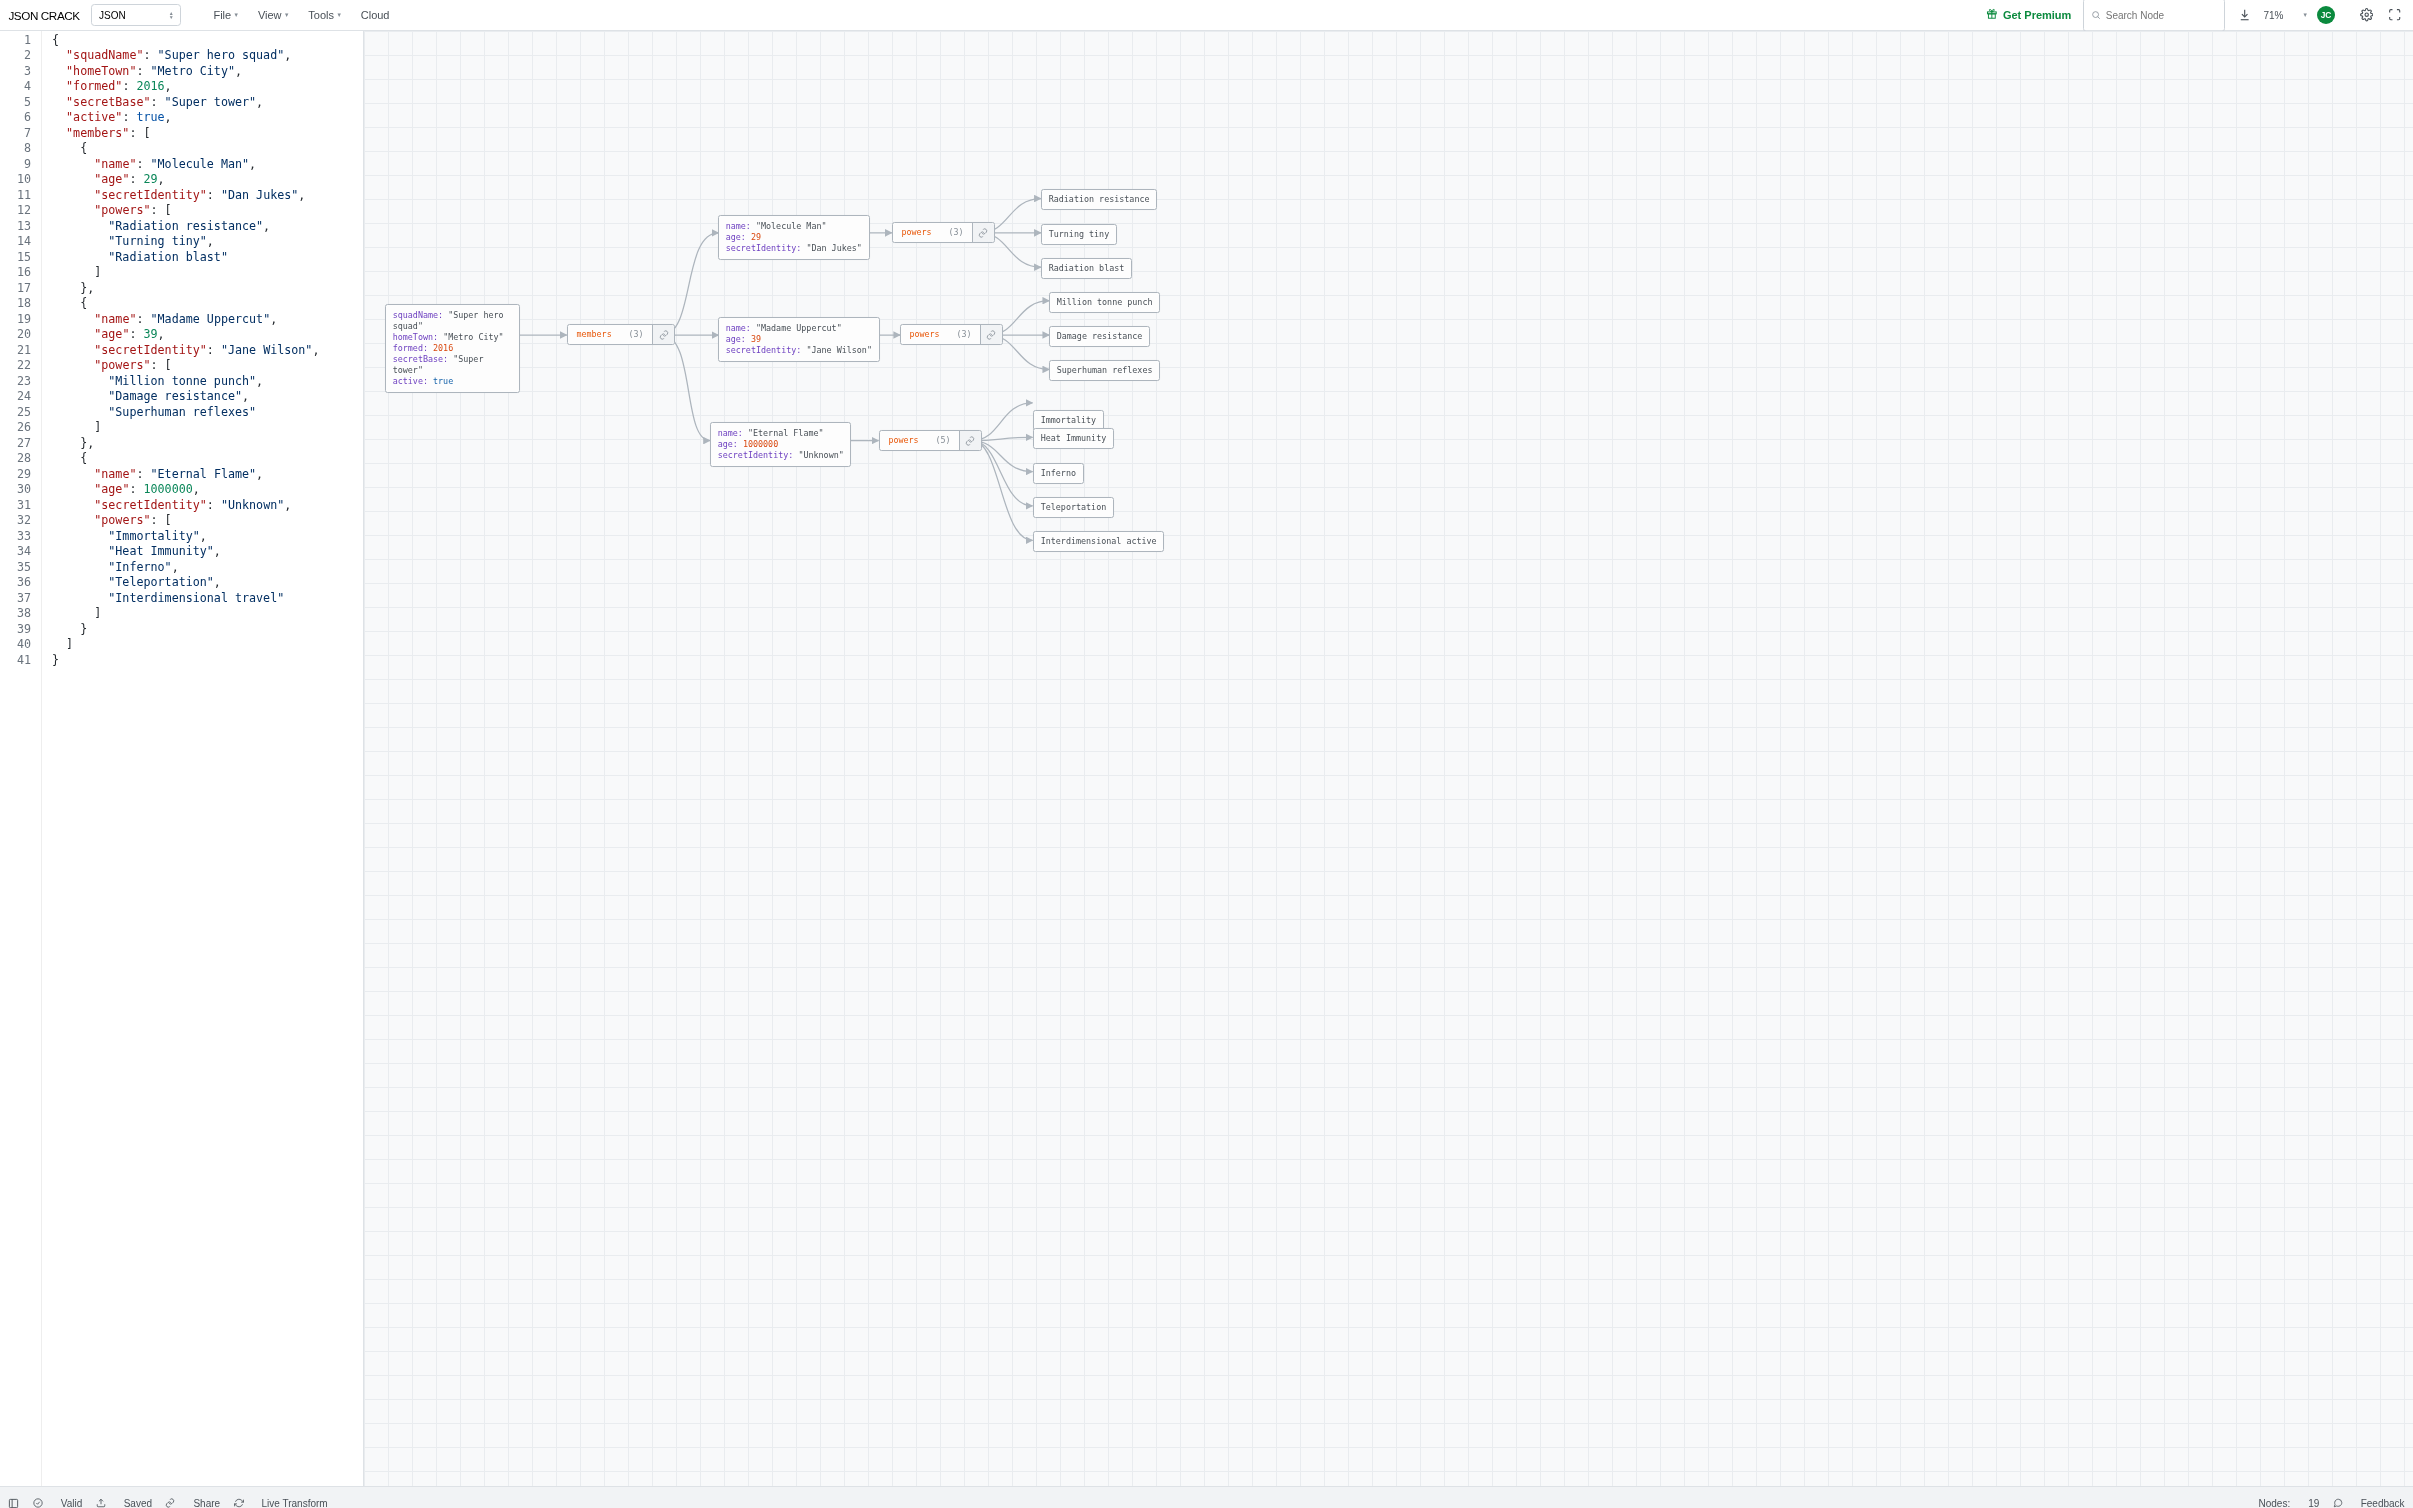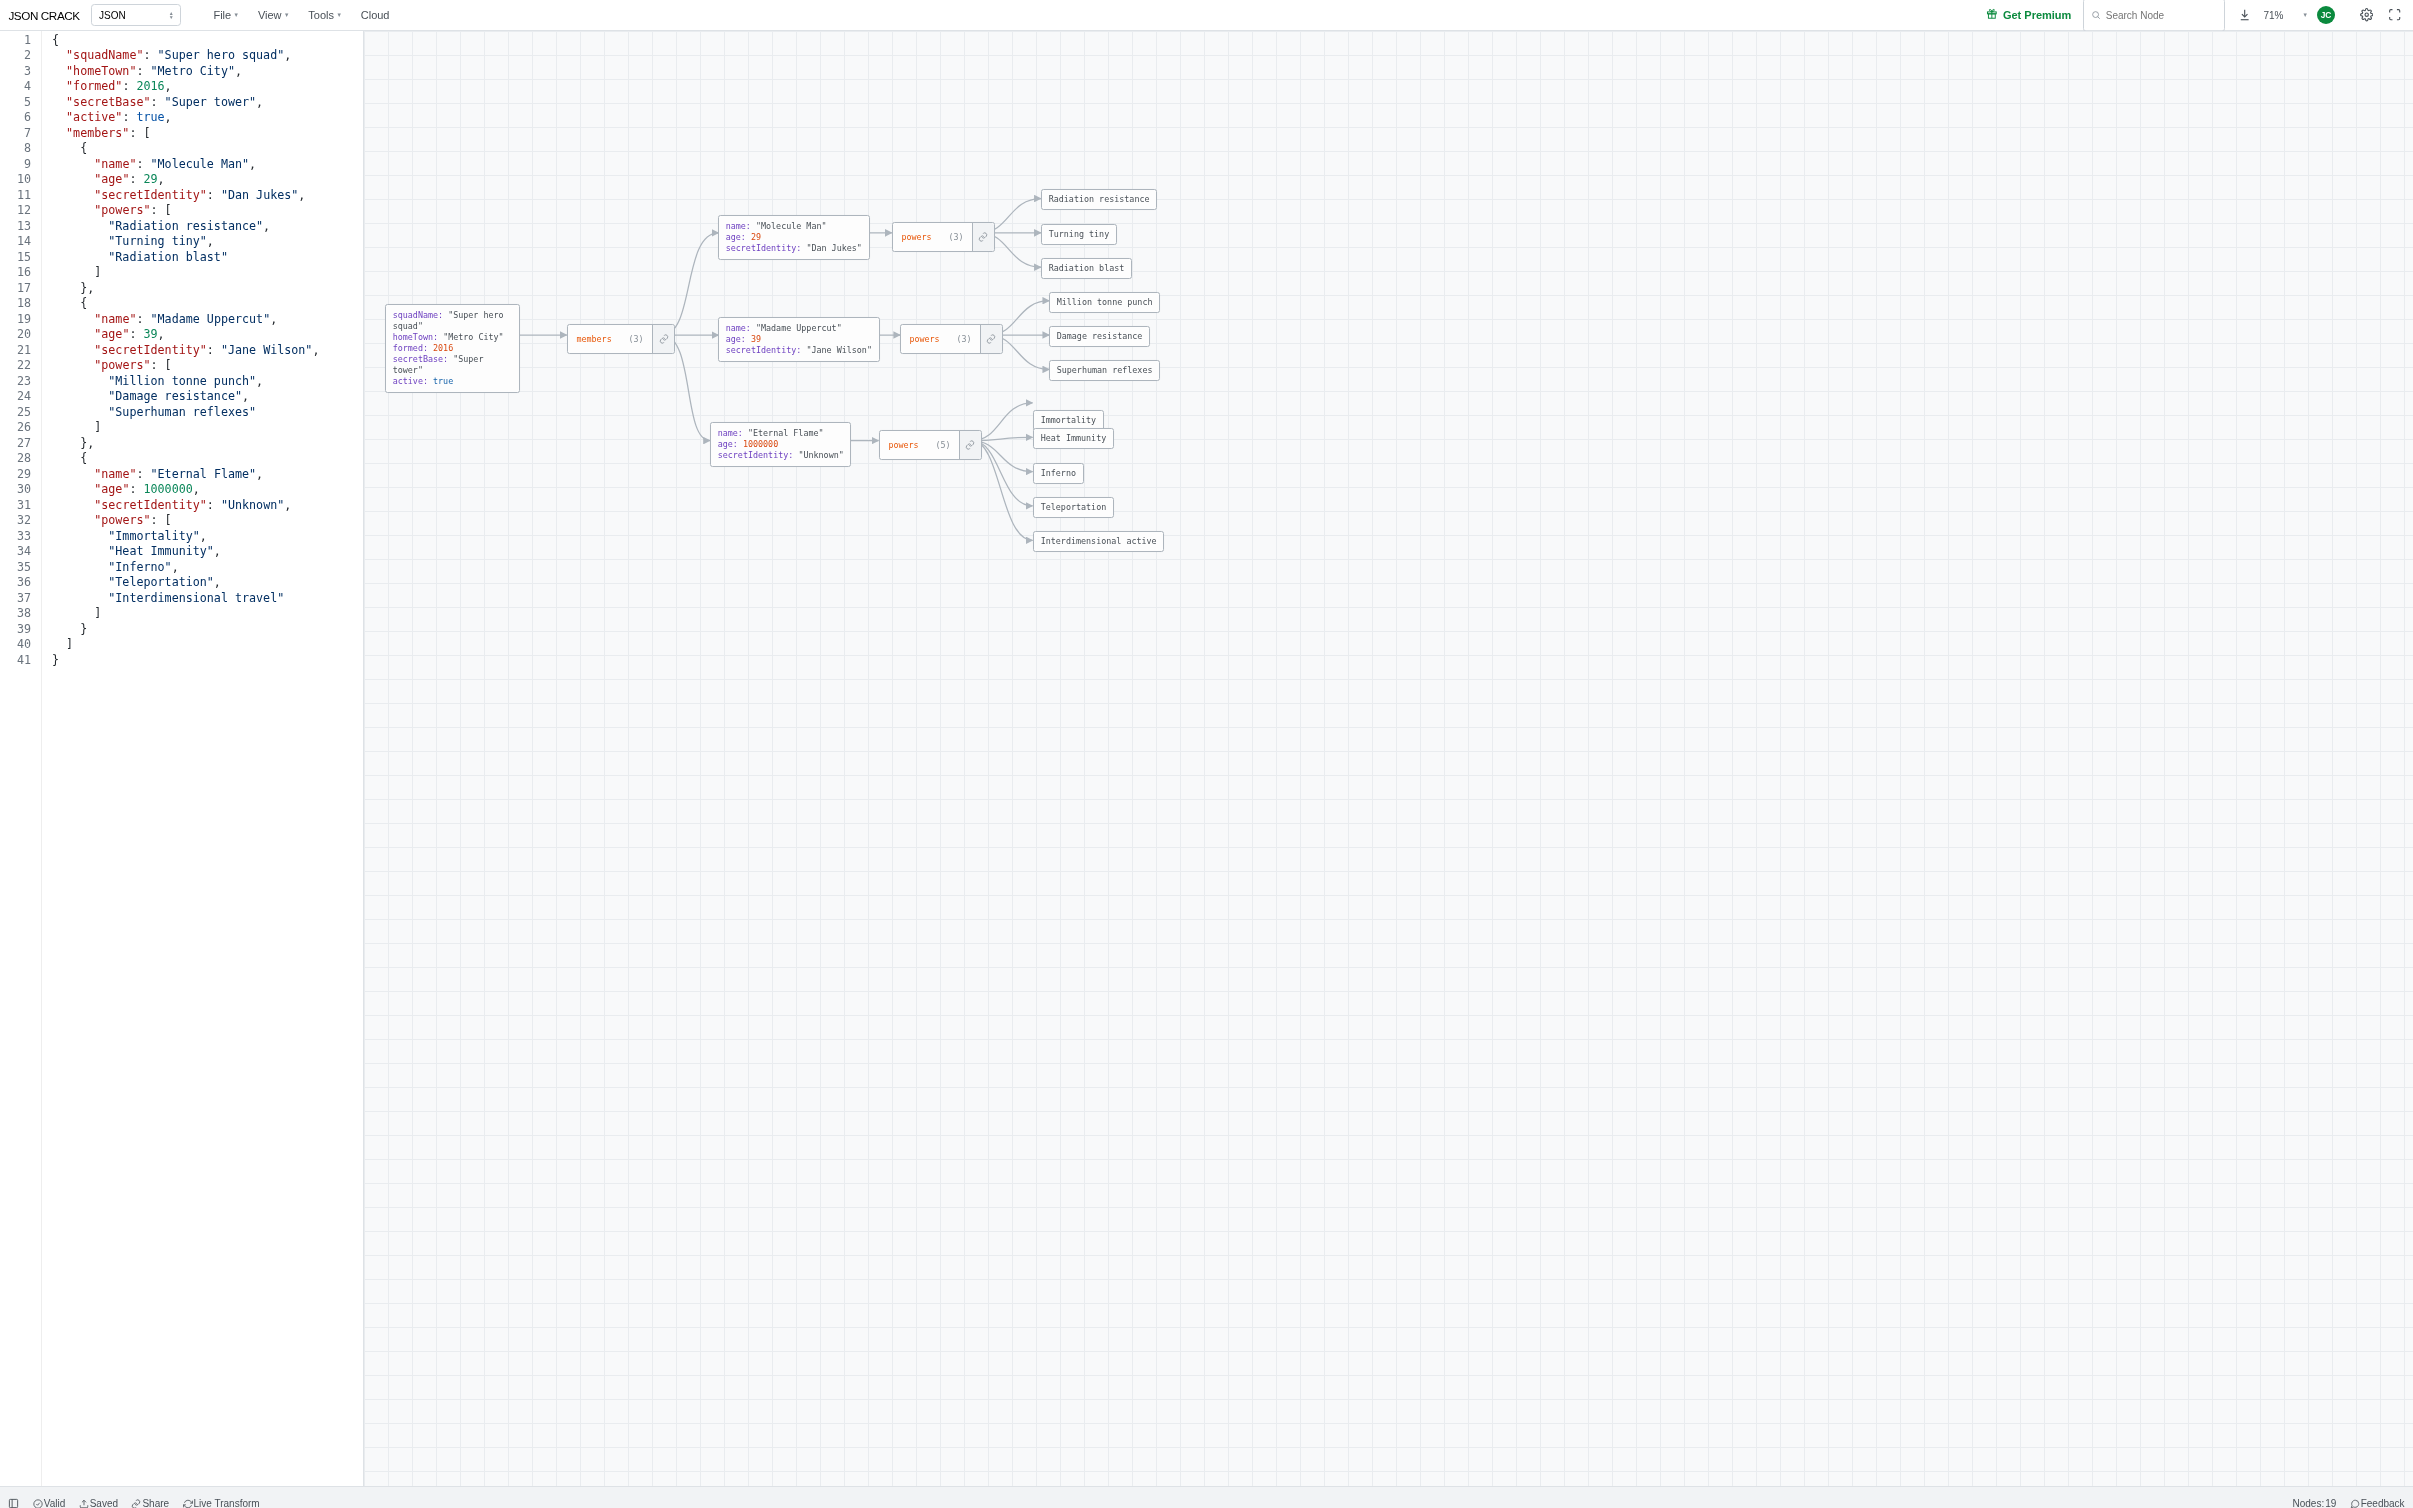--- a/index.html
+++ b/index.html
@@ -40,30 +40,30 @@
   background-size: 24px 24px;
   overflow: hidden;
 }
 .svg-edges { position: absolute; inset: 0; width: 100%; height: 100%; pointer-events: none; }
 .edge { stroke: #adb5bd; stroke-width: 1.5; fill: none; marker-end: url(#arrow); }
 .node { position: absolute; background: #fdfdfd; border: 0.8px solid #adb5bd; border-radius: 2.5px; font-family: "Menlo","Monaco","Consolas",monospace; font-size: 8.4px; line-height: 11px; padding: 5px 6.7px; box-shadow: 0 0 0 0.4px rgba(0,0,0,0.02); }
 .node .k-purple { color: #6f42c1; }
 .node .v-num    { color: #d9480f; }
 .node .v-bool   { color: #1864ab; }
 .node .v-str    { color: #495057; }
-.array-node { display: flex; align-items: stretch; padding: 0; height: 30px; }
+.array-node { display: flex; align-items: stretch; padding: 0; height: 21px; }
 .array-node .label { color: #e8590c; font-weight: 500; padding: 0 8.4px; display: flex; align-items: center; }
 .array-node .count { color: #868e96; padding: 0 8.4px; display: flex; align-items: center; }
 .array-node .link  { border-left: 0.8px solid #adb5bd; width: 22px; display: flex; align-items: center; justify-content: center; background: #f1f3f5; color: #868e96; border-top-right-radius: 2.5px; border-bottom-right-radius: 2.5px; }
 .leaf-node { padding: 4.2px 6.7px; color: #495057; }
 
 
 .statusbar { height: 22px; background: #f1f3f5; border-top: 0.8px solid #dee2e6; display: flex; align-items: center; padding: 0 8.4px; font-size: 10px; color: #495057; gap: 13.4px; }
 .statusbar .right { margin-left: auto; display: flex; gap: 13.4px; }
-.status-item { display: flex; align-items: center; gap: 1px; cursor: pointer; margin-top: 12px; }
+.status-item { display: flex; align-items: flex-start; gap: 18px; cursor: pointer; margin-top: 12px; }
 </style>
 </head>
 <body>
 
 <div class="topbar">
   <div class="brand">JSON CRACK</div>
 
   <div class="format-select">
     <span>JSON</span>
     <span class="chev">▲<br>▼</span>

